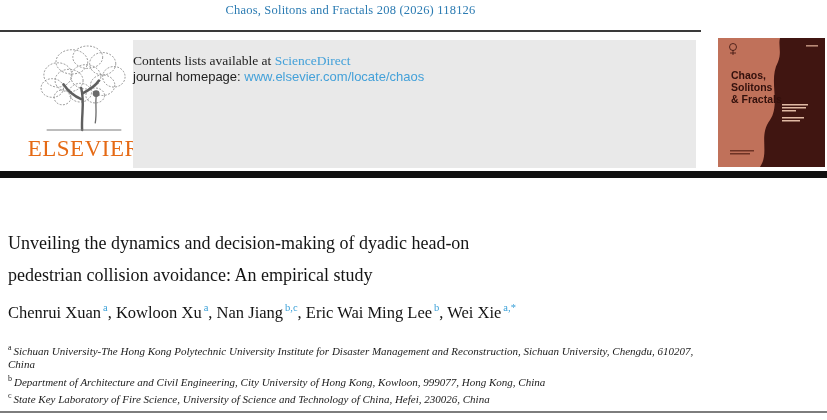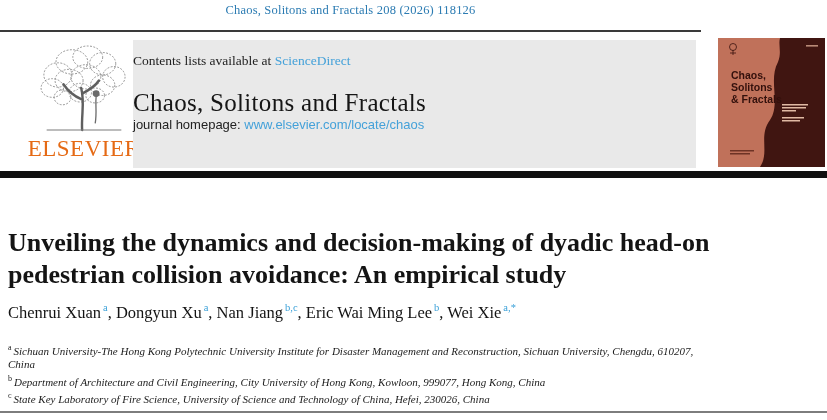--- a/index.html
+++ b/index.html
@@ -26,21 +26,21 @@
   .homepage-line{font-family:"Liberation Sans", sans-serif;font-size:13px;color:#222;}
 
   
   .cover{position:absolute;left:718px;top:38px;width:96px;height:129px;}
   .cover svg{display:block;}
 
   .thick-rule{position:absolute;top:171px;left:0;width:827px;height:7px;background:#101010;}
 
   
   .article-title{position:absolute;left:8px;top:227px;width:760px;
-                 font-size:26px;line-height:32px;color:#141414;font-weight:bold;margin:0;}
+                 font-size:18px;line-height:32px;color:#141414;font-weight:normal;margin:0;}
   .article-title span{display:block;}
 
   .authors{position:absolute;left:8px;top:302px;width:790px;font-size:16.5px;color:#141414;}
   .authors sup{color:#3aa0d8;font-size:10.5px;margin-left:2px;}
 
   .affiliations{position:absolute;left:8px;top:341px;max-width:702px;
                 font-size:11px;font-style:italic;color:#1a1a1a;line-height:13.5px;}
   .affil sup{font-size:8px;font-style:normal;margin-right:2px;}
 
   .bottom-rule{position:absolute;top:411px;left:0;width:827px;height:2px;background:#7d7d7d;}
@@ -84,21 +84,20 @@
       </svg>
     </span>
     <div class="elsevier-word">ELSEVIER</div>
   </div>
 
   <div class="banner">
     <div class="contents-line">
       <span>Contents lists available at</span>
       <span class="link">ScienceDirect</span>
     </div>
-    <div class="journal-title">Chaos, Solitons and Fractals</div>
     <div class="homepage-line">
       <span>journal homepage:</span>
       <span class="link">www.elsevier.com/locate/chaos</span>
     </div>
   </div>
 
   <div class="cover">
     <svg width="107" height="129" viewBox="0 0 107 129">
       <rect x="0" y="0" width="107" height="129" fill="#c0715a"></rect>
       <path d="M62,0 L107,0 L107,129 L42,129
@@ -137,21 +136,21 @@
   <h1 class="article-title">
     <span>Unveiling the dynamics and decision-making of dyadic head-on</span>
     <span>pedestrian collision avoidance: An empirical study</span>
   </h1>
 
   <div class="authors">
     
   
       <span class="author"><span>Chenrui Xuan</span><sup>a</sup><span>, </span></span>
     
-      <span class="author"><span>Dongyun Xu</span><sup>a</sup><span>, </span></span>
+      <span class="author"><span>Kowloon Xu</span><sup>a</sup><span>, </span></span>
     
       <span class="author"><span>Nan Jiang</span><sup>b,c</sup><span>, </span></span>
     
       <span class="author"><span>Eric Wai Ming Lee</span><sup>b</sup><span>, </span></span>
     
       <span class="author"><span>Wei Xie</span><sup>a,*</sup><span></span></span>
     </div>
 
   <div class="affiliations">
 

